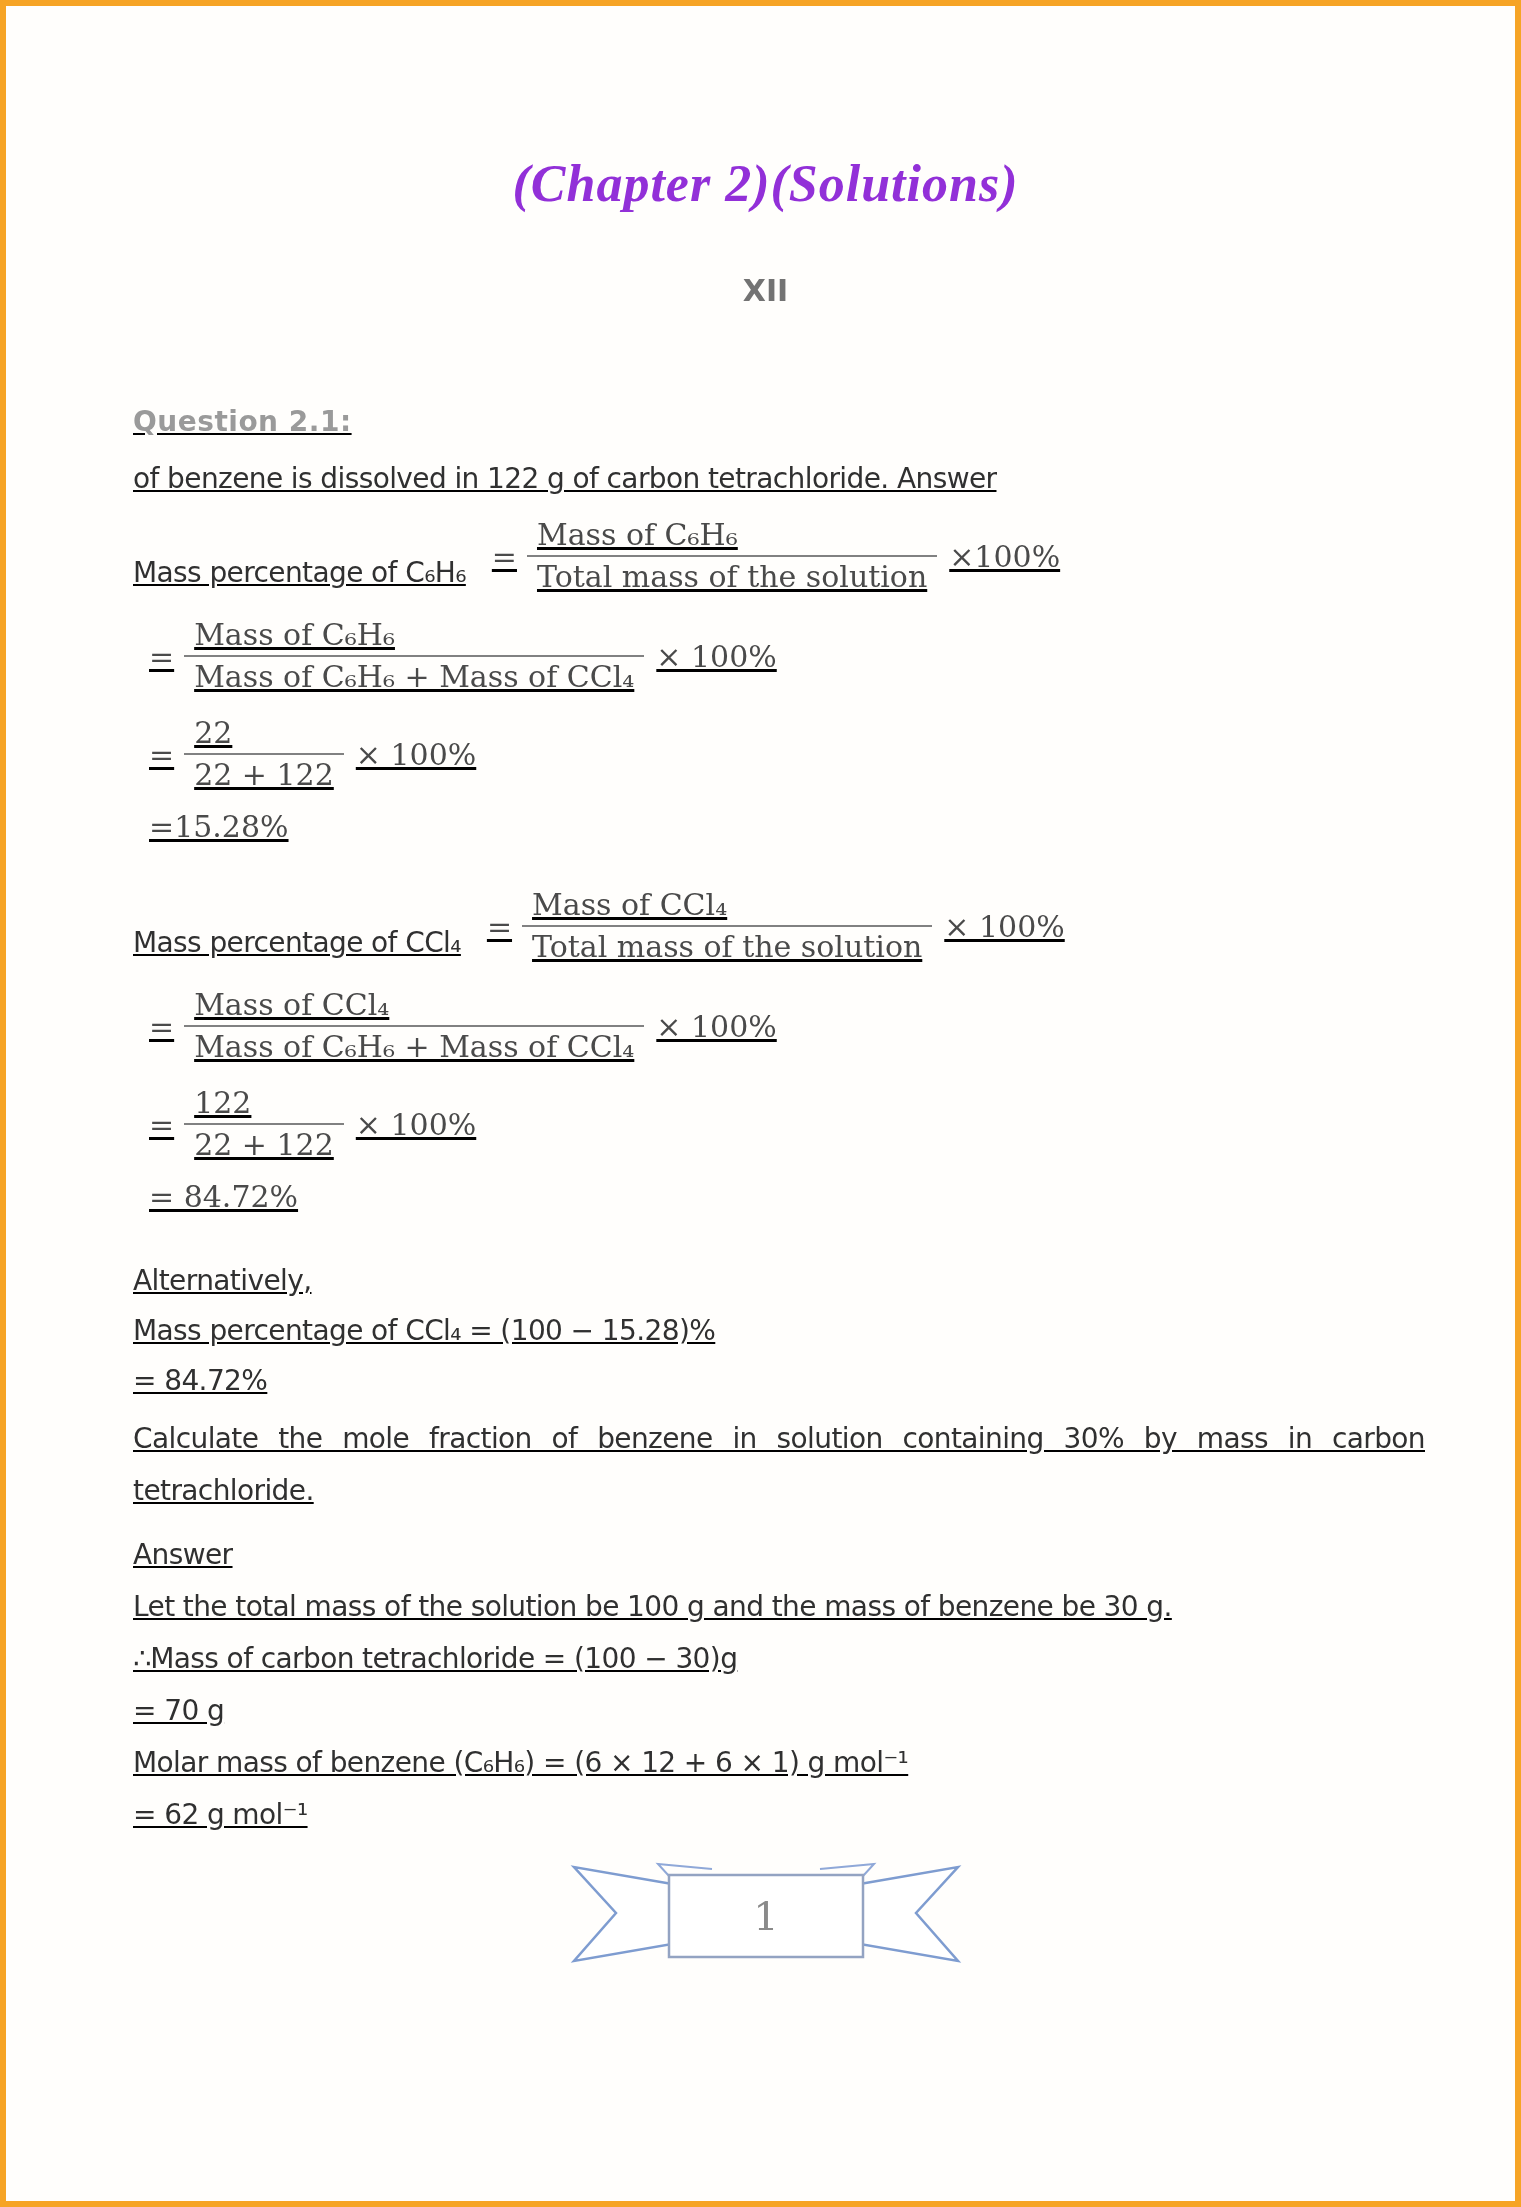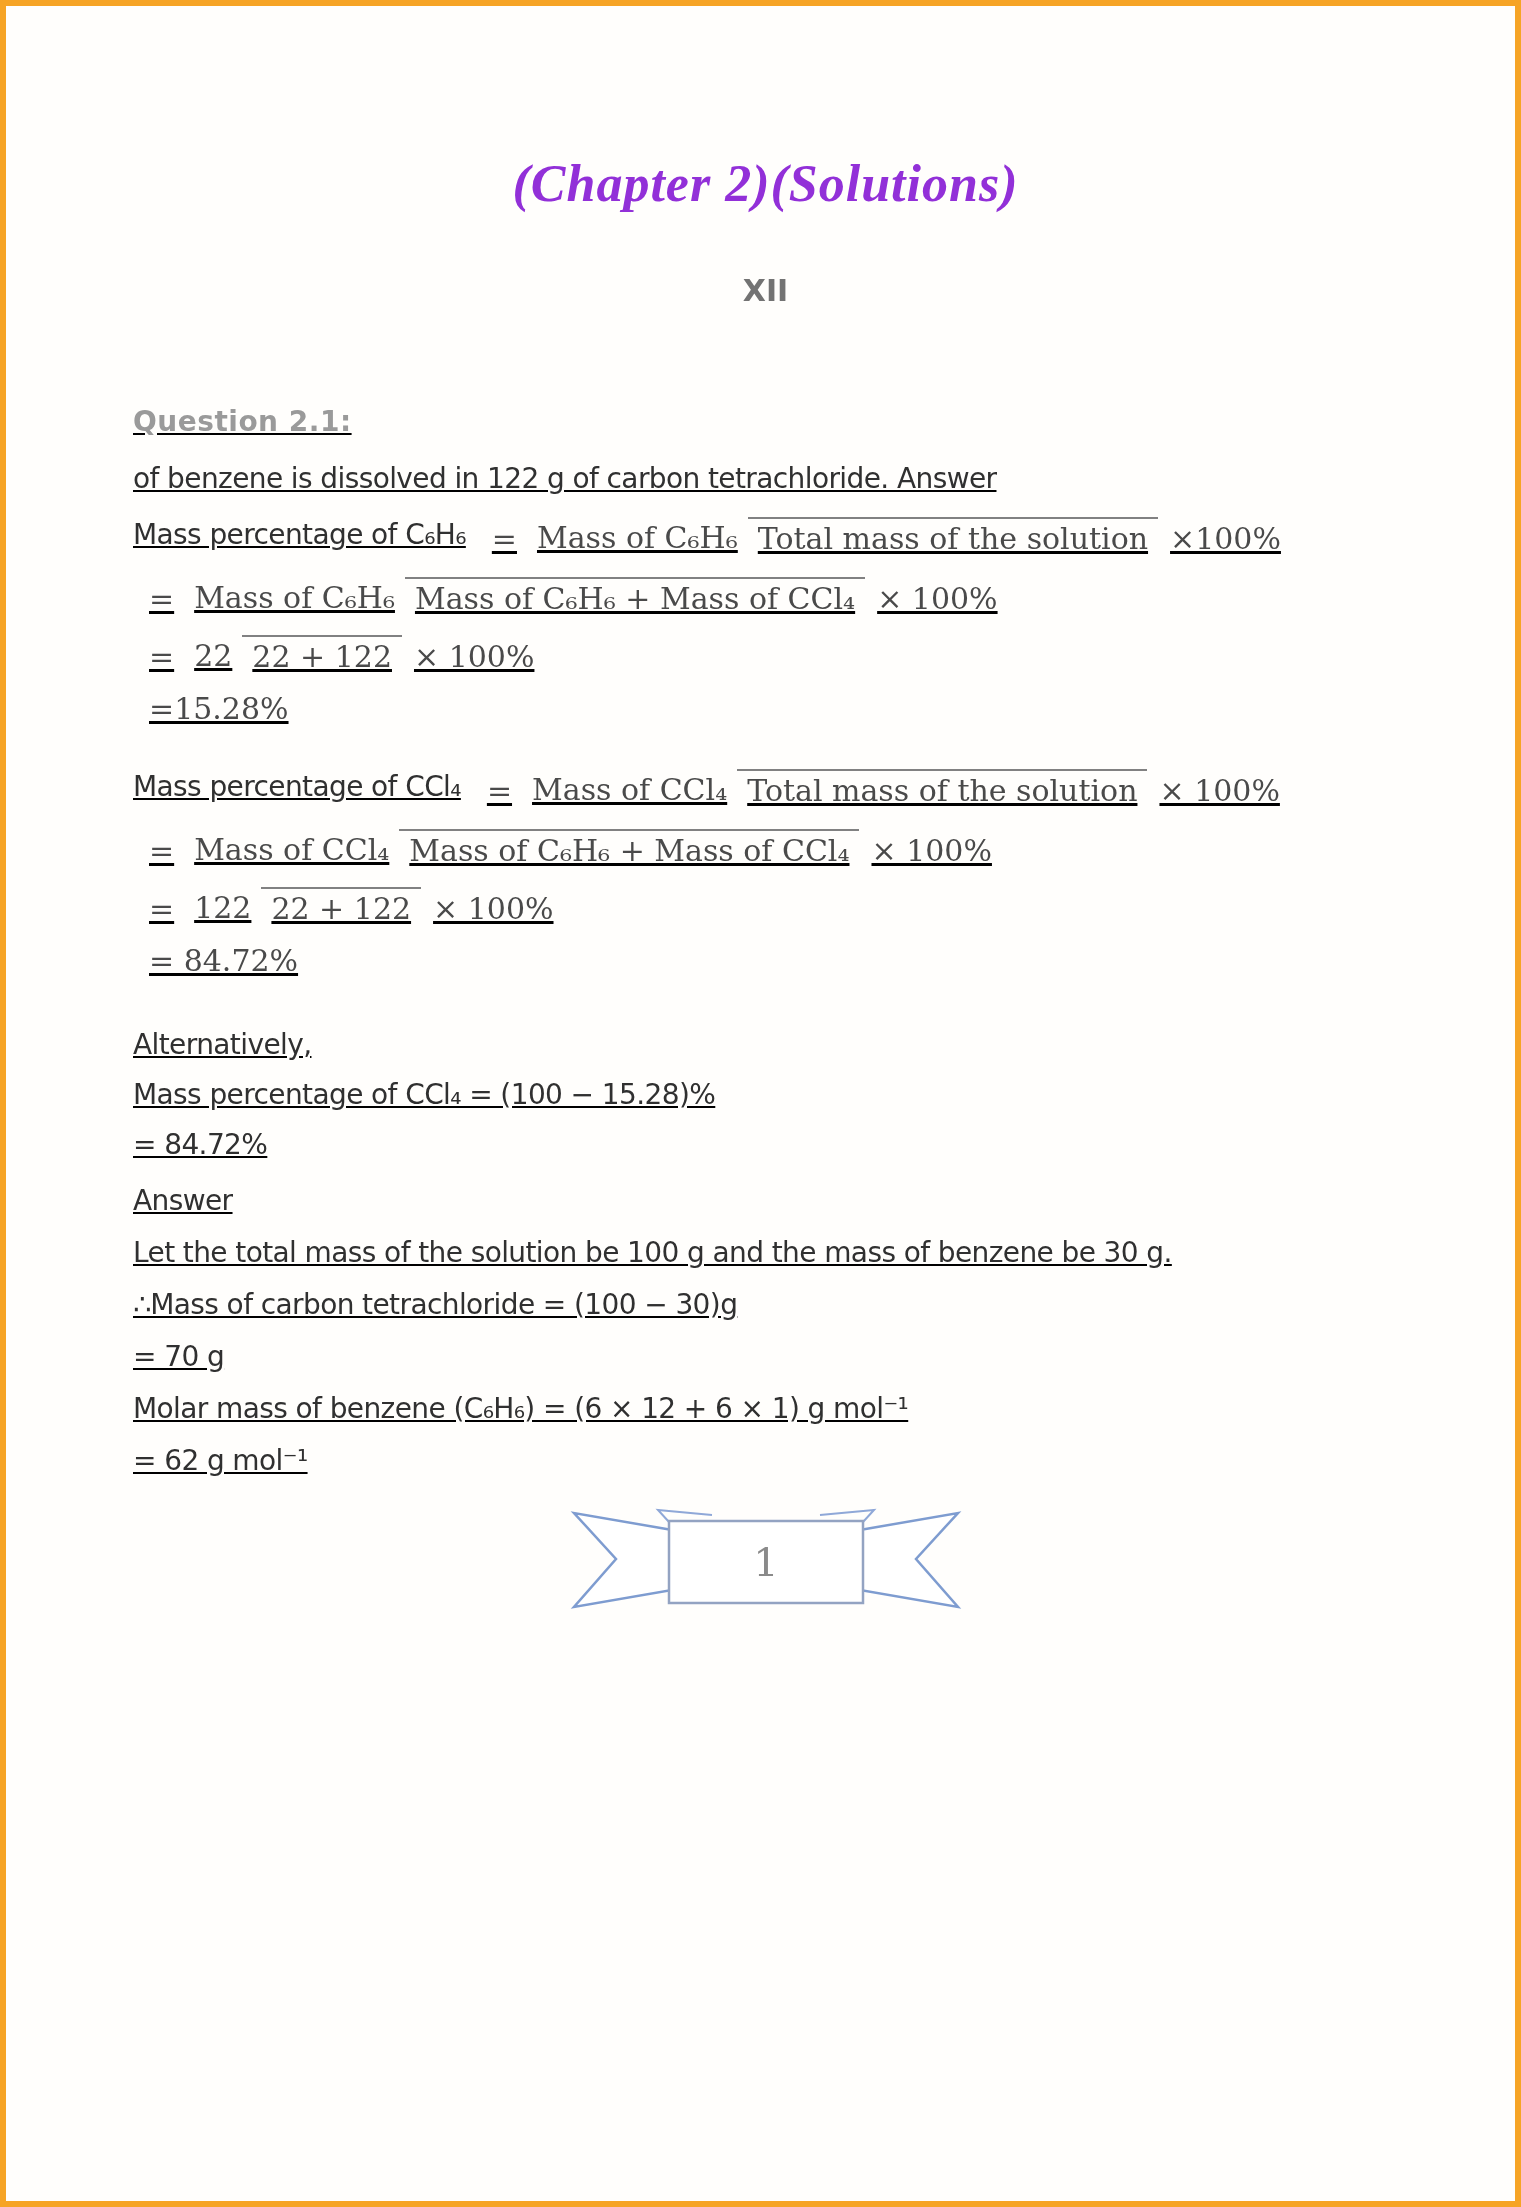--- a/index.html
+++ b/index.html
@@ -73,21 +73,21 @@
   }
   .fmath{
     display:inline-flex;align-items:center;
     margin-left:26px;
     white-space:nowrap;
   }
   .indent .fmath{margin-left:16px;}
   .eq{margin-right:10px;}
   .suffix{margin-left:12px;}
   .frac{
-    display:inline-flex;flex-direction:row;align-items:center;
+    display:inline-flex;flex-direction:column;align-items:flex-start;
     vertical-align:middle;
   }
   .frac .num{line-height:40px;padding:0 10px;}
   .frac .den{
     line-height:40px;padding:0 10px;
     border-top:2px solid #818181;
     align-self:stretch;text-align:center;
   }
   .row-f1{margin-top:10px;}
   .row-f2{margin-top:18px;}
@@ -205,20 +205,24 @@
 
     <div class="formula result-line">= 84.72%</div>
 
     <div class="alt-block">
       <div class="text-line">Alternatively,</div>
       <div class="text-line mt14">Mass percentage of CCl₄ = (100 − 15.28)%</div>
       <div class="text-line mt14">= 84.72%</div>
     </div>
 
 
+    <div class="para">
+      <div class="jline">Calculate the mole fraction of benzene in solution containing 30% by mass in carbon</div>
+      <div>tetrachloride.</div>
+    </div>
 
     <div class="text-line answer-label">Answer</div>
 
     <div class="steps">
       <div class="text-line">Let the total mass of the solution be 100 g and the mass of benzene be 30 g.</div>
       <div class="text-line">∴Mass of carbon tetrachloride = (100 − 30)g</div>
       <div class="text-line">= 70 g</div>
       <div class="text-line">Molar mass of benzene (C₆H₆) = (6 × 12 + 6 × 1) g mol⁻¹</div>
       <div class="text-line">= 62 g mol⁻¹</div>
     </div>

